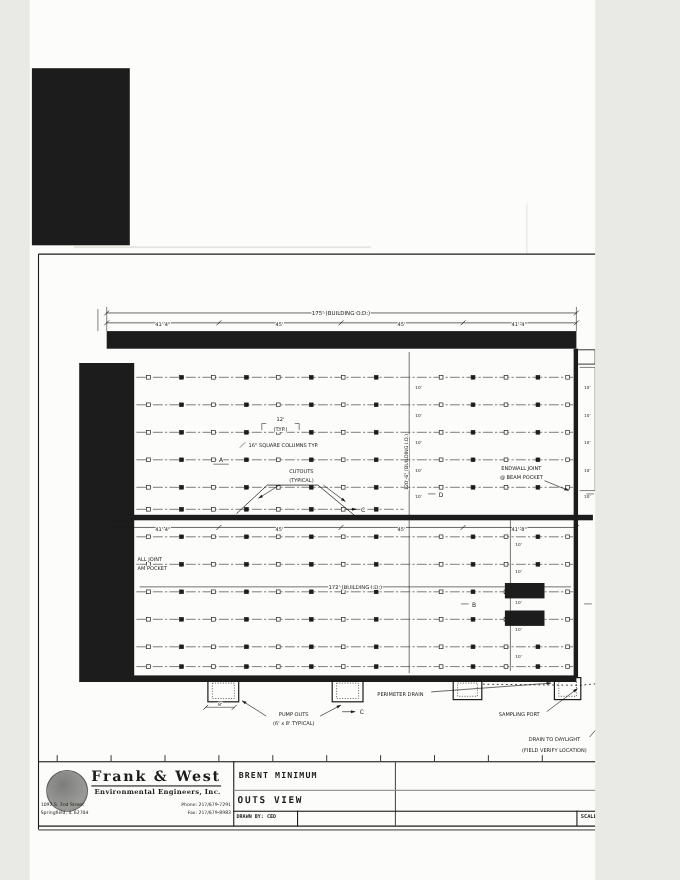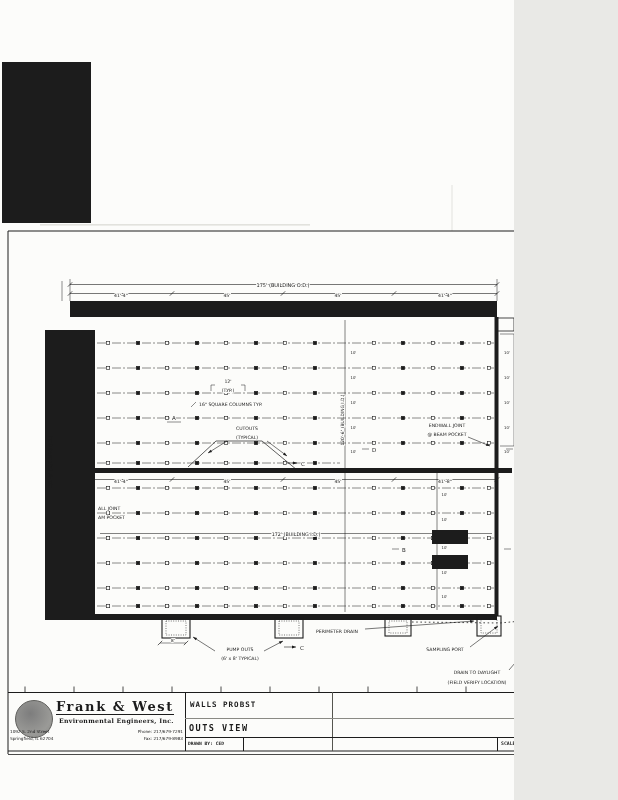--- a/index.html
+++ b/index.html
@@ -1,17 +1,17 @@
 <!DOCTYPE html>
 <html><head>
 <meta charset="utf-8">
 <style>
   html,body{margin:0;padding:0;background:#e9e9e6;}
   .page{position:relative;width:514px;height:800px;background:#fcfcfa;overflow:hidden;
-        font-family:"DejaVu Sans", sans-serif;color:#1c1c1c;}
+        font-family:"DejaVu Sans", sans-serif;color:#1c1c1c;margin-left:27px;}
   svg{position:absolute;left:0;top:0;}
   .ov{position:absolute;}
   .hl{position:absolute;background:#1c1c1c;}
   .vl{position:absolute;background:#1c1c1c;}
   .logo{position:absolute;border-radius:50%;
         background:radial-gradient(circle at 40% 35%, #7d7d7d, #9a9a97 65%, #8b8b88);
         border:1px solid #5f5f5c;}
   .coname{font-family:"DejaVu Serif", serif;font-weight:bold;font-size:13px;
           letter-spacing:1.6px;border-bottom:1.2px solid #1c1c1c;padding-bottom:0px;}
   .cosub{font-family:"DejaVu Serif", serif;font-weight:bold;font-size:6.2px;letter-spacing:0.3px;}
@@ -451,19 +451,19 @@
     <div class="vl" style="left:559px;top:737px;width:0.8px;height:14px"></div>
 
     <div class="logo" style="left:15px;top:700px;width:36px;height:36px"></div>
     <div class="ov coname" style="left:56px;top:699px">Frank &amp; West</div>
     <div class="ov cosub" style="left:59px;top:717px">Environmental Engineers, Inc.</div>
     <div class="ov tiny" style="left:10px;top:729px">1092 S. 2nd Street</div>
     <div class="ov tiny" style="left:10px;top:735.5px">Springfield, IL 62704</div>
     <div class="ov tiny" style="left:100px;top:729px;width:83px;text-align:right">Phone: 217/679-7291</div>
     <div class="ov tiny" style="left:100px;top:735.5px;width:83px;text-align:right">Fax: 217/679-8983</div>
 
-    <div class="ov stamp" style="left:190px;top:700px;font-size:7.5px;letter-spacing:1px">WALLS PROBST</div>
+    <div class="ov stamp" style="left:190px;top:700px;font-size:7.5px;letter-spacing:1px">BRENT MINIMUM</div>
     <div class="ov stamp" style="left:189px;top:723px;font-size:8.5px;letter-spacing:1.5px">OUTS VIEW</div>
     <div class="ov stamp" style="left:188px;top:741px;font-size:4.6px">DRAWN BY: CED</div>
     <div class="ov stamp" style="left:501px;top:740.5px;font-size:4.8px">SCALE: AS SHOWN</div>
     <div class="ov stamp" style="left:562px;top:740.5px;font-size:4.8px">DATE: 10/25/17</div>
   </div>
 </div>
 
 </body></html>

